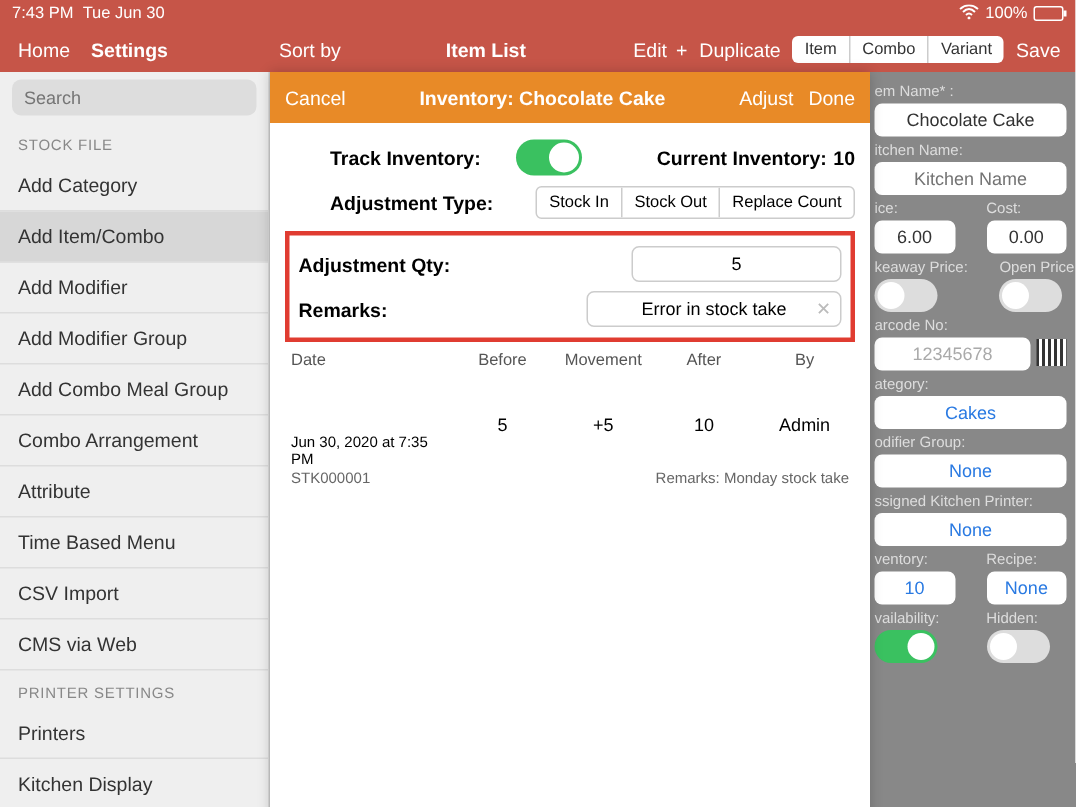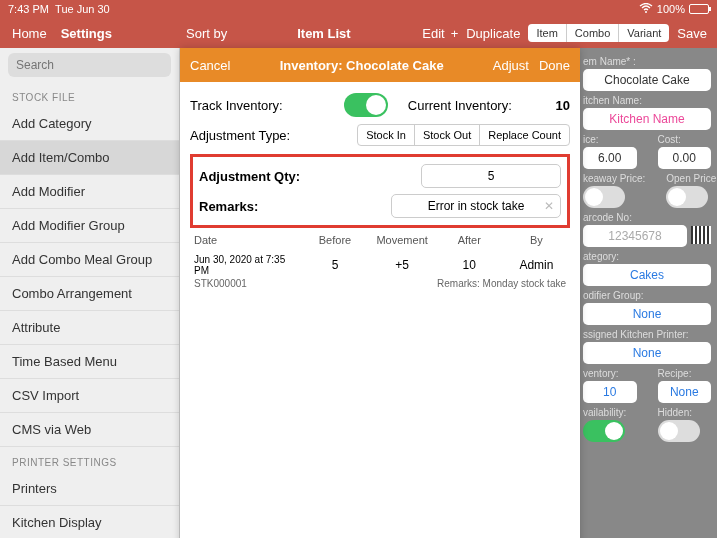--- a/index.html
+++ b/index.html
@@ -46,40 +46,40 @@
 .barcode-row { display: flex; gap: 4px; align-items: center; }
 .barcode-row .rp-input { flex: 1; color:#aaa;}
 .barcode-icon { width: 20px; height: 18px; background: repeating-linear-gradient(90deg,#333 0,#333 2px,#fff 2px,#fff 4px); }
 
 
 .modal { position: absolute; top: 48px; left: 180px; width: 400px; height: 525px; background: #fff; box-shadow: 0 0 8px rgba(0,0,0,0.2); z-index: 10; display: flex; flex-direction: column; }
 .modal-header { height: 34px; background: #e88a27; color: #fff; display: flex; align-items: center; justify-content: space-between; padding: 0 10px; font-size: 13px; }
 .modal-header .mh-right { display: flex; gap: 10px; }
 .modal-body { padding: 8px 10px; font-size: 13px; }
 .mb-row { display: flex; align-items: center; height: 30px; }
-.mb-label { font-weight: normal; flex: 1; }
+.mb-label { font-weight: bold; flex: 1; margin-left: 30px; }
 .mb-val { font-weight: bold; }
 .toggle-m { width: 44px; height: 24px; border-radius: 12px; background: #3ac160; position: relative; margin-left:6px;}
 .toggle-m .knob { position: absolute; width: 20px; height: 20px; border-radius: 50%; background: #fff; top: 2px; right: 2px; }
 .adj-seg { display: flex; border: 1px solid #ccc; border-radius: 4px; overflow: hidden; font-size: 11px; }
 .adj-seg div { padding: 4px 8px; border-right: 1px solid #ccc; }
 .adj-seg div:last-child { border-right:none;}
 .highlight-box { border: 3px solid #e03c31; padding: 4px 6px; margin-top: 4px; }
 .hl-row { display: flex; align-items: center; height: 30px; }
 .hl-label { font-weight: bold; flex: 1; }
 .hl-input { width: 140px; height: 24px; border: 1px solid #ccc; border-radius: 5px; text-align: center; font-size: 12px; display:flex;align-items:center;justify-content:center;}
 .hl-input.wide { width: 170px; justify-content: center; position: relative; }
 .clear-x { position: absolute; right: 6px; color: #bbb; font-size: 12px; }
 
 .hist-header { display: flex; font-size: 11px; color: #555; padding: 6px 0; }
 .hist-header div { flex: 1; text-align: center; }
 .hist-header div:first-child { flex: 1.6; text-align: left; padding-left:4px;}
 .hist-row { display: flex; font-size: 12px; align-items: center; padding: 2px 0; }
 .hist-row div { flex: 1; text-align: center; }
-.hist-row div:first-child { flex: 1.6; text-align: left; font-size: 10px; padding-left:4px;}
+.hist-row div:first-child { flex: 1.6; text-align: left; font-size: 10px; padding-left:4px;margin-top:36px;}
 .hist-sub { font-size: 10px; color: #666; display: flex; }
 .hist-sub .stk { flex:1.6; padding-left:4px;}
 .hist-sub .rem { flex:4; text-align: right; padding-right:4px;}
 
 
 .item-list-bottom { position: absolute; bottom: 0; left: 0; right: 0; }
 .item-row { height: 30px; display: flex; align-items: center; padding: 0 8px; gap: 8px; border-top: 1px solid #ddd; background:#fff;}
 .item-row.sel { background: #d7d7d7; }
 .item-thumb { width: 30px; height: 22px; border-radius: 3px; }
 .item-name { font-weight: bold; font-size: 13px; }
@@ -161,21 +161,21 @@
         <div class="item-thumb" style="background:linear-gradient(#6b4a3a,#fff 40%,#6b4a3a 40%,#6b4a3a);"></div>
         <div class="item-name">Chocolate Cake</div>
       </div>
     </div>
   </div>
 
   <div class="right-panel">
     <div class="rp-label">em Name* :</div>
     <div class="rp-input">Chocolate Cake</div>
     <div class="rp-label">itchen Name:</div>
-    <div class="rp-input" style="color:#ec4899;">Kitchen Name</div>
+    <div class="rp-input" style="color:#737373;">Kitchen Name</div>
     <div class="rp-row">
       <div class="col">
           <div class="rp-label">ice:</div>
           <div class="rp-input">6.00</div>
         </div>
       <div class="col">
           <div class="rp-label">Cost:</div>
           <div class="rp-input">0.00</div>
         </div>
     </div>

